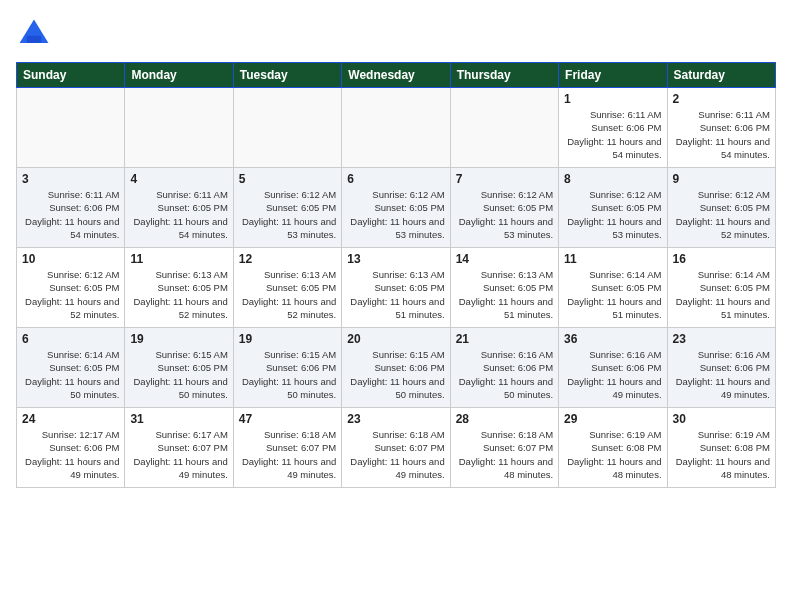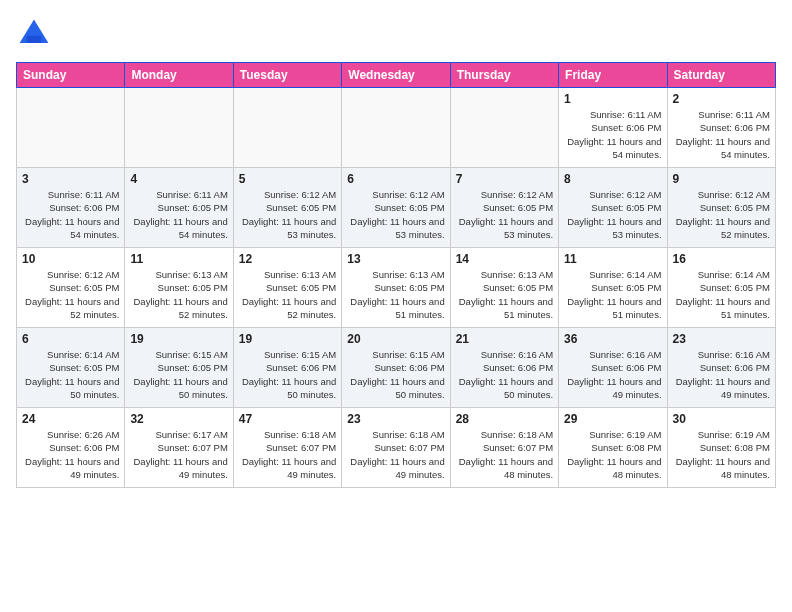--- a/index.html
+++ b/index.html
@@ -47,21 +47,21 @@
     .location {
       font-size: 14px;
       color: #444;
     }
     .calendar {
       width: 100%;
       border-collapse: collapse;
       border: 1px solid #ccc;
     }
     .calendar th {
-      background: #ec4899;
+      background: #14532d;
       color: #fff;
       text-align: left;
       padding: 5px 6px;
       font-size: 12px;
       font-weight: bold;
       border: 1px solid #1d4ed8;
     }
     .calendar td {
       vertical-align: top;
       padding: 4px 5px;
@@ -298,27 +298,27 @@
             <span class="day-num">23</span>
             <div class="day-info">Sunrise: 6:16 AM
 Sunset: 6:06 PM
 Daylight: 11 hours
 and 49 minutes.</div>
           </td>
         </tr>
         <tr>
           <td>
             <span class="day-num">24</span>
-            <div class="day-info">Sunrise: 6:26 AM
-Sunset: 6:06 PM
-Daylight: 11 hours
-and 49 minutes.</div>
-          </td>
-          <td>
-            <span class="day-num">32</span>
+            <div class="day-info">Sunrise: 12:17 AM
+Sunset: 6:06 PM
+Daylight: 11 hours
+and 49 minutes.</div>
+          </td>
+          <td>
+            <span class="day-num">31</span>
             <div class="day-info">Sunrise: 6:17 AM
 Sunset: 6:07 PM
 Daylight: 11 hours
 and 49 minutes.</div>
           </td>
           <td>
             <span class="day-num">47</span>
             <div class="day-info">Sunrise: 6:18 AM
 Sunset: 6:07 PM
 Daylight: 11 hours

